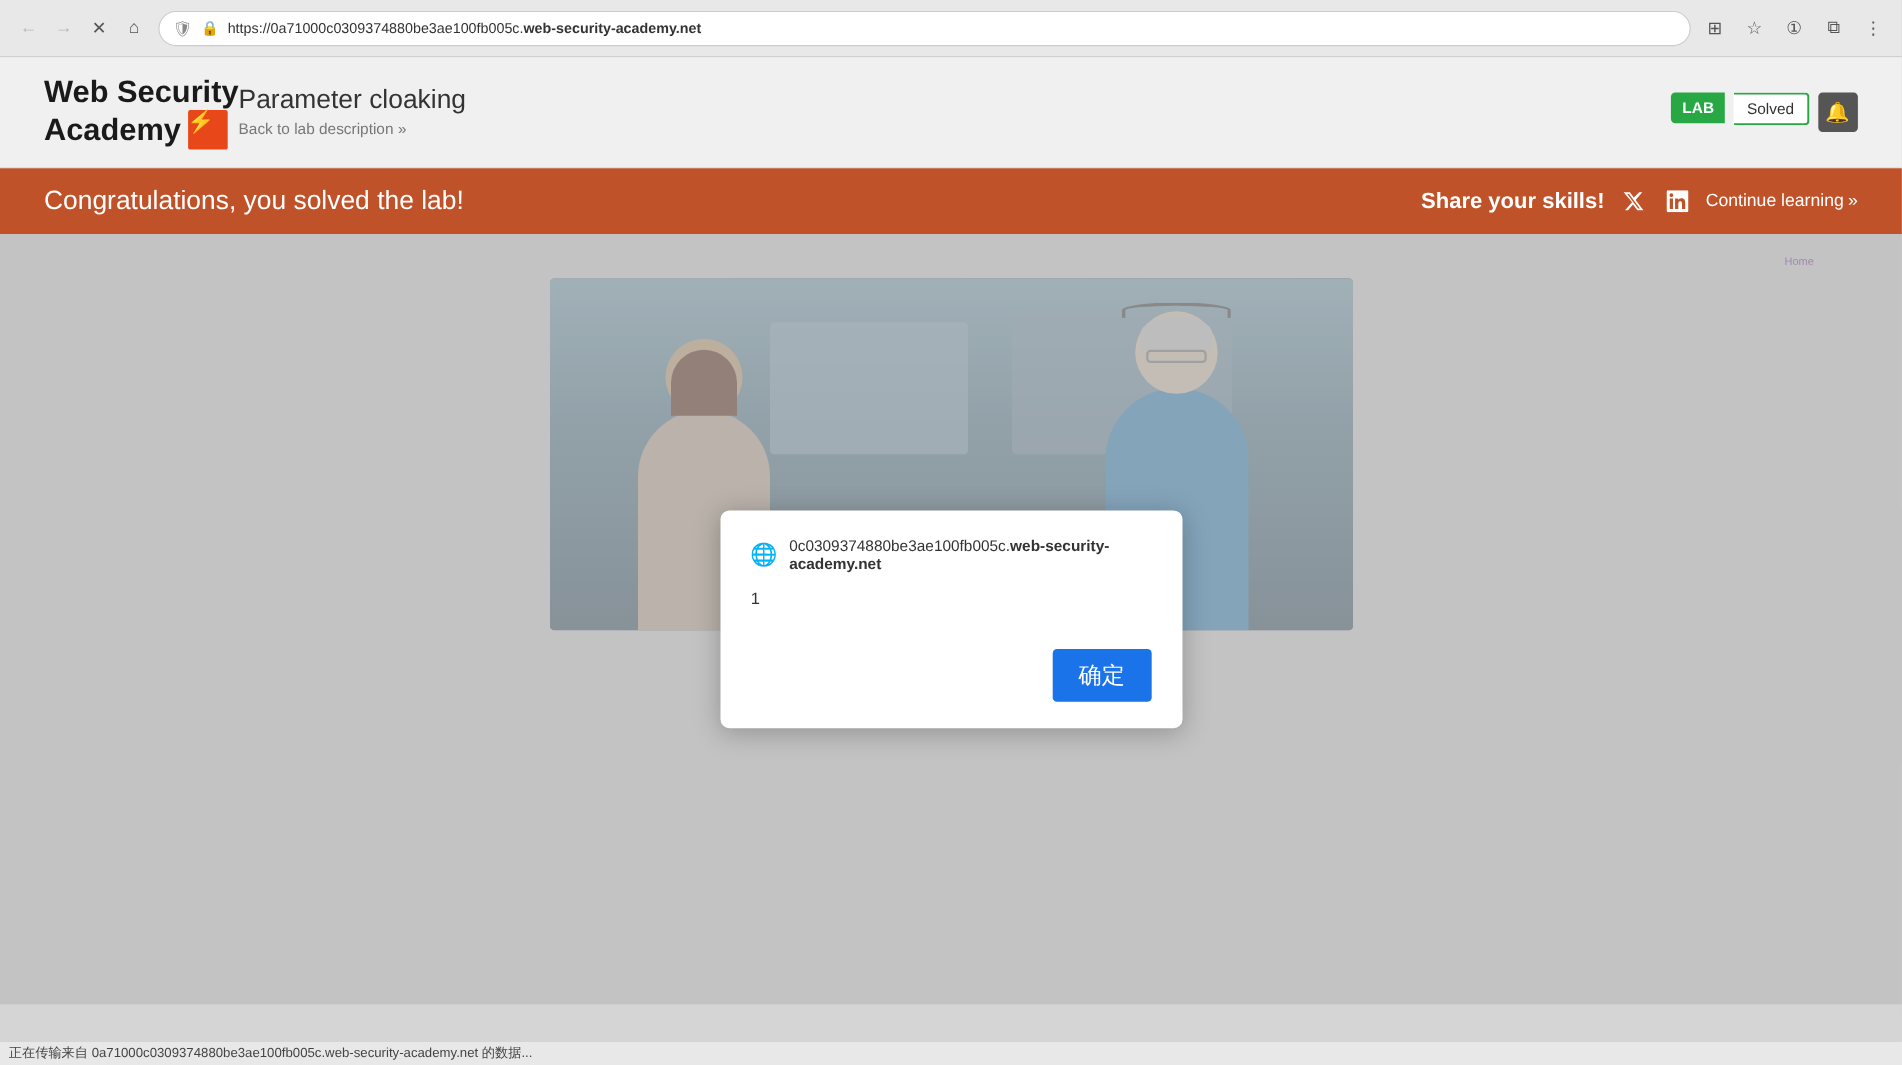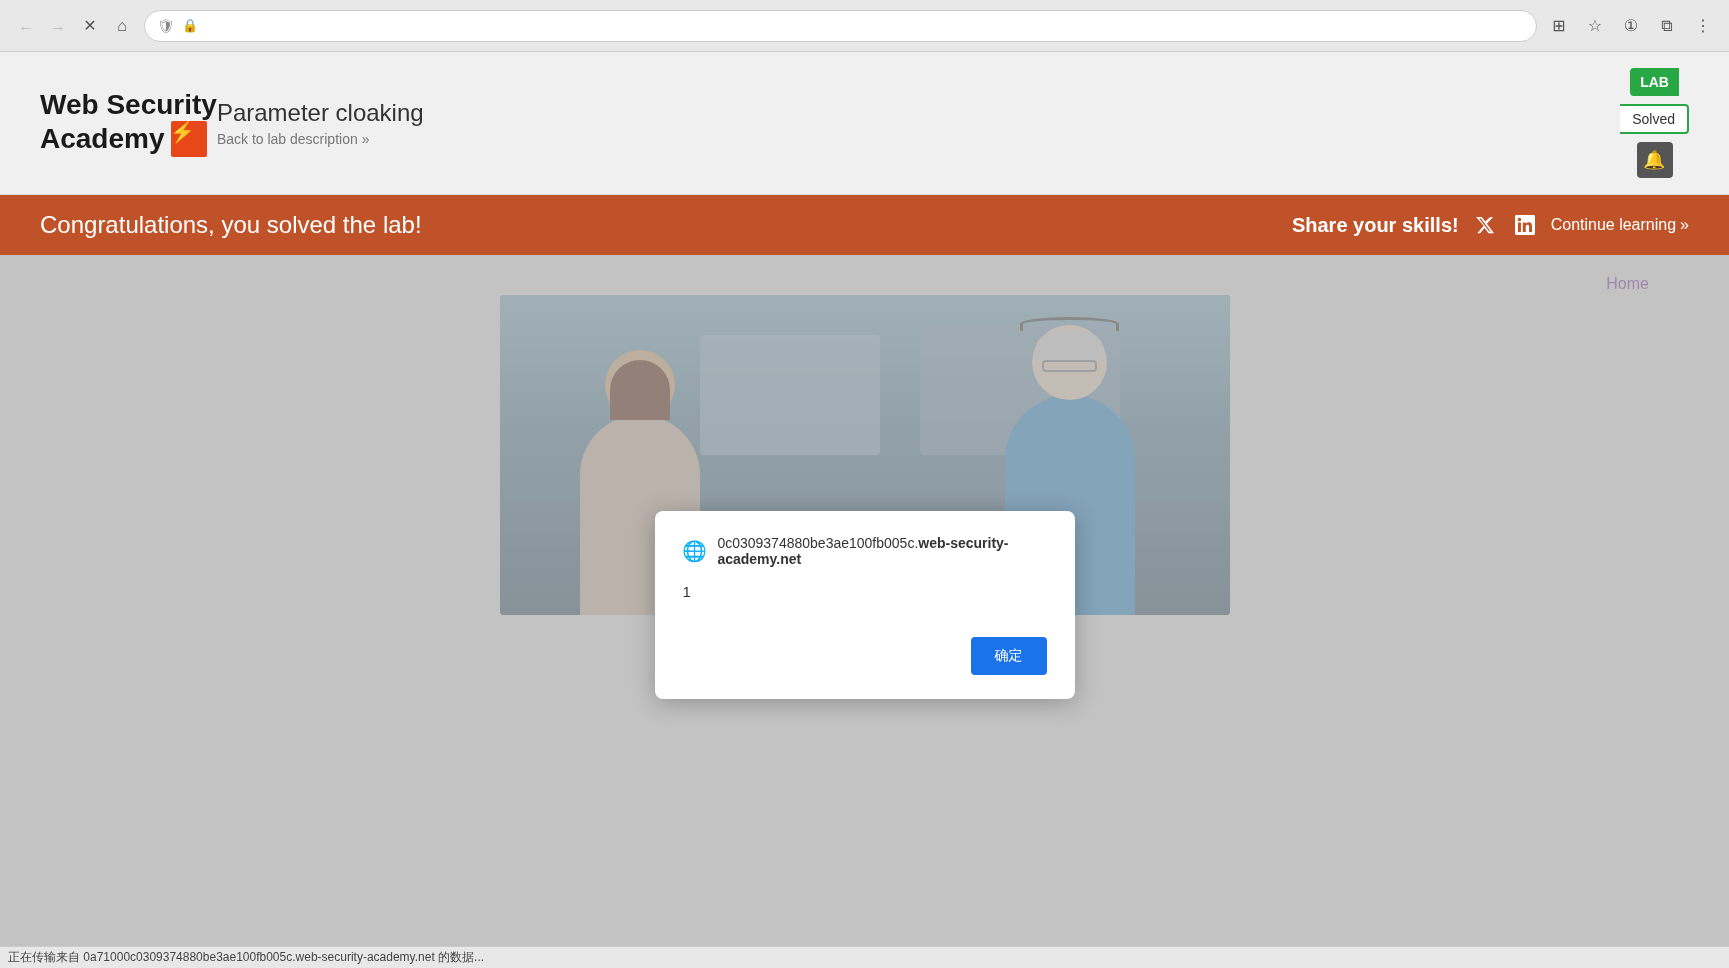--- a/index.html
+++ b/index.html
@@ -90,21 +90,21 @@
       font-weight: normal;
     }
     .back-link {
       color: #777;
       font-size: 14px;
       cursor: pointer;
       display: inline-flex; align-items: center; gap: 4px;
       margin-top: 4px;
     }
     .lab-status {
-      display: flex; align-items: center; gap: 8px; flex-direction: column;
+      display: flex; align-items: flex-start; gap: 8px;
     }
     .lab-badge {
       background: #28a745;
       color: white;
       font-size: 14px;
       font-weight: bold;
       padding: 6px 10px;
       border-radius: 4px 0 0 4px;
     }
     .solved-label {
@@ -159,21 +159,21 @@
       position: relative;
       padding: 20px 40px;
       background: #d5d5d5;
       min-height: 700px;
     }
     .home-link {
       position: absolute;
       right: 80px;
       top: 20px;
       color: #8b4fa8;
-      font-size: 16px;
+      font-size: 10px;
       cursor: pointer;
     }
     .we-like-to {
       text-align: center;
       margin-top: 40px;
       font-size: 24px;
       letter-spacing: 12px;
       color: #888;
       font-family: 'Courier New', monospace;
     }
@@ -219,21 +219,21 @@
     .dialog-footer {
       display: flex;
       justify-content: flex-end;
     }
     .confirm-btn {
       background: #1a73e8;
       color: white;
       border: none;
       border-radius: 4px;
       padding: 10px 24px;
-      font-size: 14px;
+      font-size: 21px;
       cursor: pointer;
       font-weight: normal;
     }
 
     
     .status-bar {
       position: fixed;
       bottom: 0; left: 0; right: 0;
       background: #e8e8e8;
       height: 22px;
@@ -252,20 +252,23 @@
 <div class="browser-chrome">
   <div class="nav-buttons">
     <button class="nav-btn disabled">←</button>
     <button class="nav-btn disabled">→</button>
     <button class="nav-btn">✕</button>
     <button class="nav-btn">⌂</button>
   </div>
   <div class="address-bar-container">
     <span class="address-shield">🛡</span>
     <span class="address-lock">🔒</span>
+    <span class="address-text">
+      <span>https://0a71000c0309374880be3ae100fb005c.</span><span class="bold-part">web-security-academy.net</span>
+    </span>
   </div>
   <div class="browser-actions">
     <button class="browser-action-btn">⊞</button>
     <button class="browser-action-btn">☆</button>
     <button class="browser-action-btn">①</button>
     <button class="browser-action-btn">⧉</button>
     <button class="browser-action-btn">⋮</button>
   </div>
 </div>
 

